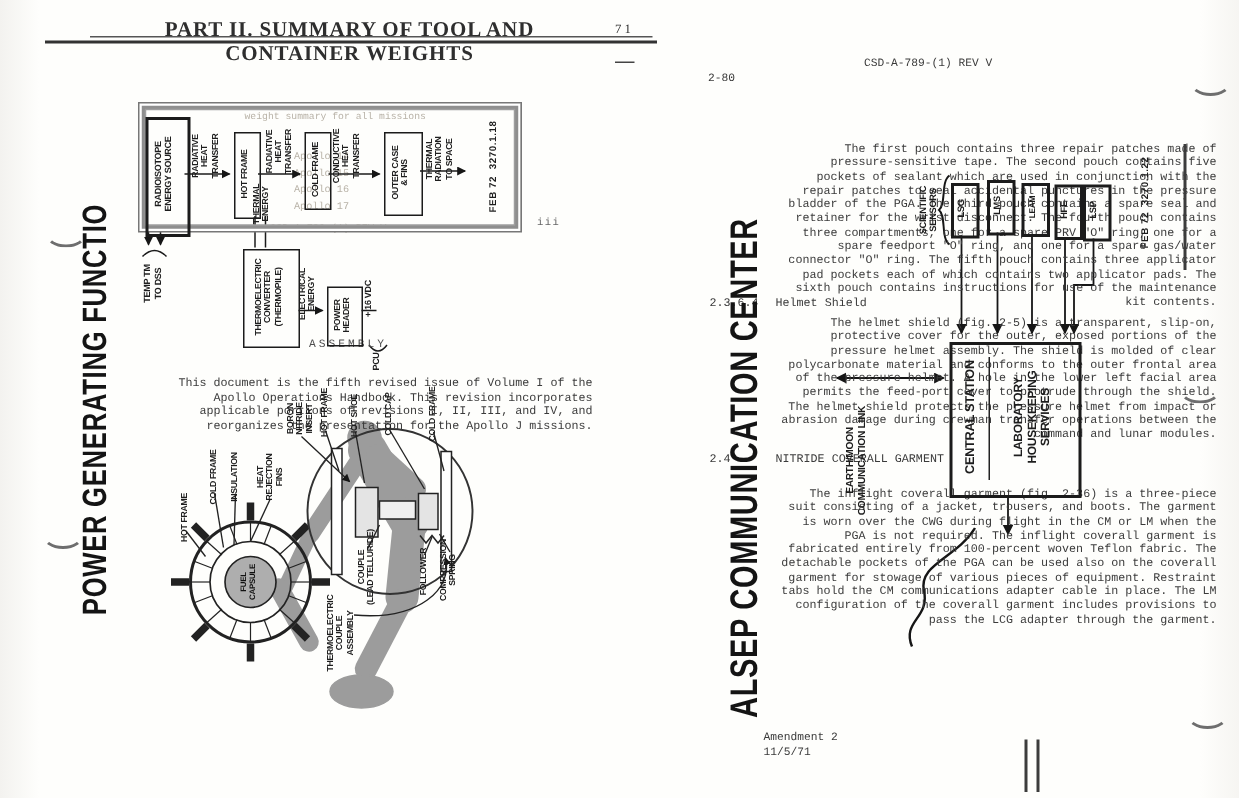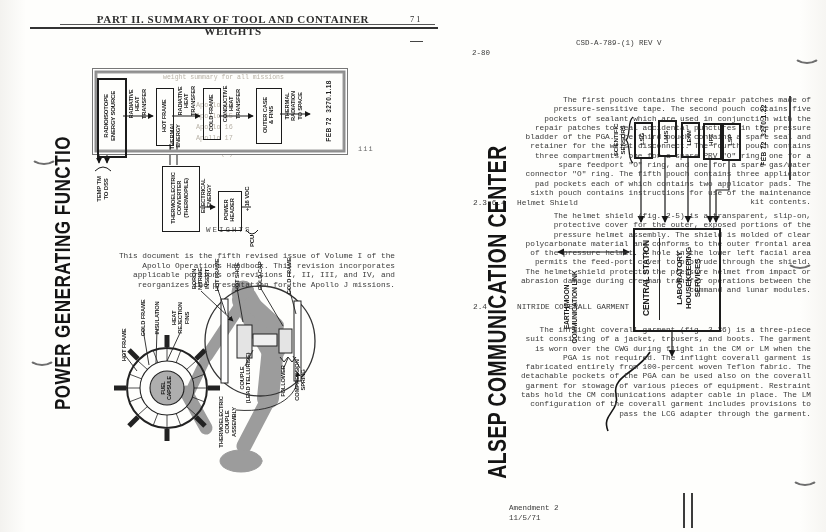--- a/index.html
+++ b/index.html
@@ -122,34 +122,34 @@
       <path d="M688,156 L688,222" marker-end="url(#mk)"></path>
       <path d="M710,158 L710,222" marker-end="url(#mk)"></path>
       <path d="M729,159 L729,190 L716,190 L716,222" marker-end="url(#mk)"></path>
       <path d="M558,252 L629,252" marker-start="url(#mk)" marker-end="url(#mk)"></path>
       <path d="M672,330 L672,356" marker-end="url(#mk)"></path>
       <path d="M650,352 C638,372 612,376 616,394 C620,412 601,414 608,431" stroke-width="1.6"></path>
       <path d="M633,117 C627,121 631,136 626,140 C631,144 627,159 633,163" stroke-width="1.3"></path>
     </g>
   </svg>
 
-  <div class="abs mono ghost" style="left:88px;top:13px;width:290px;text-align:center;font-family:'Liberation Serif',serif;font-size:11px;letter-spacing:0.6px;color:#2e2e2e;font-weight:bold;z-index:2;">PART II. SUMMARY OF TOOL AND CONTAINER WEIGHTS</div>
+  <div class="abs mono ghost" style="left:88px;top:13px;width:290px;text-align:center;font-family:'Liberation Serif',serif;font-size:14px;letter-spacing:0.6px;color:#2e2e2e;font-weight:bold;z-index:2;">PART II. SUMMARY OF TOOL AND CONTAINER WEIGHTS</div>
   <div class="abs" style="left:410px;top:14px;font-family:'Liberation Serif',serif;font-size:8.5px;letter-spacing:2px;color:#2e2e2e;border-bottom:1px solid #444;padding-bottom:17px;z-index:2;">71</div>
   <div class="rule" style="left:60px;top:24px;width:375px;height:0.8px;background:#555;"></div>
   <div class="rule" style="left:30px;top:27px;width:408px;height:2.3px;"></div>
 
   <div class="vtx bigside" style="left:63px;top:273px;font-size:18px;transform:translate(-50%,-50%) rotate(-90deg) scale(0.95,1.25);">POWER GENERATING FUNCTIO</div>
 
   <div class="abs mono ghost" style="left:163px;top:74px;font-size:6.5px;">weight summary for all missions</div>
   <div class="abs mono ghost" style="left:196px;top:100px;font-size:6.8px;line-height:11px;white-space:pre-line;">Apollo 14
 Apollo 15
 Apollo 16
 Apollo 17</div>
   <div class="abs mono ghost" style="left:180px;top:149px;font-size:6.8px;">CSD-A-789-(1) REV V</div>
-  <div class="abs mono" style="left:206px;top:226px;font-size:7.5px;letter-spacing:2px;color:#4f4f4f;z-index:2;">WEIGHTS</div>
+  <div class="abs mono" style="left:206px;top:226px;font-size:7.5px;letter-spacing:2px;color:#4f4f4f;z-index:2;">ASSEMBLY</div>
   <div class="abs mono" style="left:358px;top:145px;font-size:7px;letter-spacing:1px;color:#666;z-index:2;">iii</div>
 
   <div class="abs" style="left:92px;top:68px;width:254px;height:85px;border:1px solid #777;box-shadow:inset 0 0 0 1.5px #ffffff, inset 0 0 0 3.5px #8e8e8e, inset 0 0 0 4.5px #9e9e9e;z-index:1;"></div>
 
   <div class="bx" style="left:97px;top:78px;width:26px;height:76px;border-width:2px;"></div>
   <div class="vtx" style="left:110px;top:116px;font-size:6px;">RADIOISOTOPE
 ENERGY SOURCE</div>
   <div class="vtx" style="left:138px;top:104px;font-size:5.8px;">RADIATIVE
 HEAT
 TRANSFER</div>
@@ -221,21 +221,21 @@
 
   <div class="vtx bigside" style="left:497px;top:312px;font-size:21px;transform:translate(-50%,-50%) rotate(-90deg) scale(0.92,1.22);">ALSEP COMMUNICATION CENTER</div>
 
   <div class="para" style="left:517px;top:96px;width:294px;">The first pouch contains three repair patches made of pressure-sensitive tape.  The second pouch contains five pockets of sealant which are used in conjunction with the repair patches to seal accidental punctures in the pressure bladder of the PGA. The third pouch contains a spare seal and retainer for the wrist disconnect.  The fourth pouch contains three compartments, one for a spare PRV "O" ring, one for a spare feedport "O" ring, and one for a spare gas/water connector "O" ring.  The fifth pouch contains three applicator pad pockets each of which contains two applicator pads.  The sixth pouch contains instructions for use of the maintenance kit contents.</div>
   <div class="abs mono" style="left:473px;top:199px;font-size:7.8px;z-index:2;">2.3.6.4</div>
   <div class="abs mono" style="left:517px;top:199px;font-size:7.8px;z-index:2;">Helmet Shield</div>
   <div class="para" style="left:517px;top:212px;width:294px;">The helmet shield (fig. 2-5) is a transparent, slip-on, protective cover for the outer, exposed portions of the pressure helmet assembly.  The shield is molded of clear polycarbonate material and conforms to the outer frontal area of the pressure helmet.  A hole in the lower left facial area permits the feed-port cover to protrude through the shield.  The helmet shield protects the pressure helmet from impact or abrasion damage during crewman transfer operations between the command and lunar modules.</div>
   <div class="abs mono" style="left:473px;top:303px;font-size:7.8px;z-index:2;">2.4</div>
   <div class="abs mono" style="left:517px;top:303px;font-size:7.8px;z-index:2;">NITRIDE COVERALL GARMENT</div>
   <div class="para" style="left:517px;top:326px;width:294px;">The inflight coverall garment (fig. 2-36) is a three-piece suit consisting of a jacket, trousers, and boots.  The garment is worn over the CWG during flight in the CM or LM when the PGA is not required.  The inflight coverall garment is fabricated entirely from 100-percent woven Teflon fabric.  The detachable pockets of the PGA can be used also on the coverall garment for stowage of various pieces of equipment.  Restraint tabs hold the CM communications adapter cable in place.  The LM configuration of the coverall garment includes provisions to pass the LCG adapter through the garment.</div>
-  <div class="abs mono" style="left:509px;top:503px;font-size:7.5px;line-height:10px;white-space:pre-line;z-index:2;">Amendment 2
+  <div class="abs mono" style="left:509px;top:487px;font-size:7.5px;line-height:10px;white-space:pre-line;z-index:2;">Amendment 2
 11/5/71</div>
 
   <div class="vtx" style="left:620px;top:140px;font-size:6.2px;">SCIENTIFIC
 SENSORS</div>
   <div class="bx" style="left:634px;top:122px;width:15px;height:33px;border-width:2px;"></div>
   <div class="vtx" style="left:641.5px;top:138.5px;font-size:6.2px;">LSG</div>
   <div class="bx" style="left:658px;top:120px;width:15px;height:33px;border-width:2px;"></div>
   <div class="vtx" style="left:665.5px;top:136.5px;font-size:6.2px;">LMS</div>
   <div class="bx" style="left:681px;top:122px;width:15px;height:32px;border-width:2px;"></div>
   <div class="vtx" style="left:688.5px;top:138px;font-size:5.6px;">LEAM</div>

